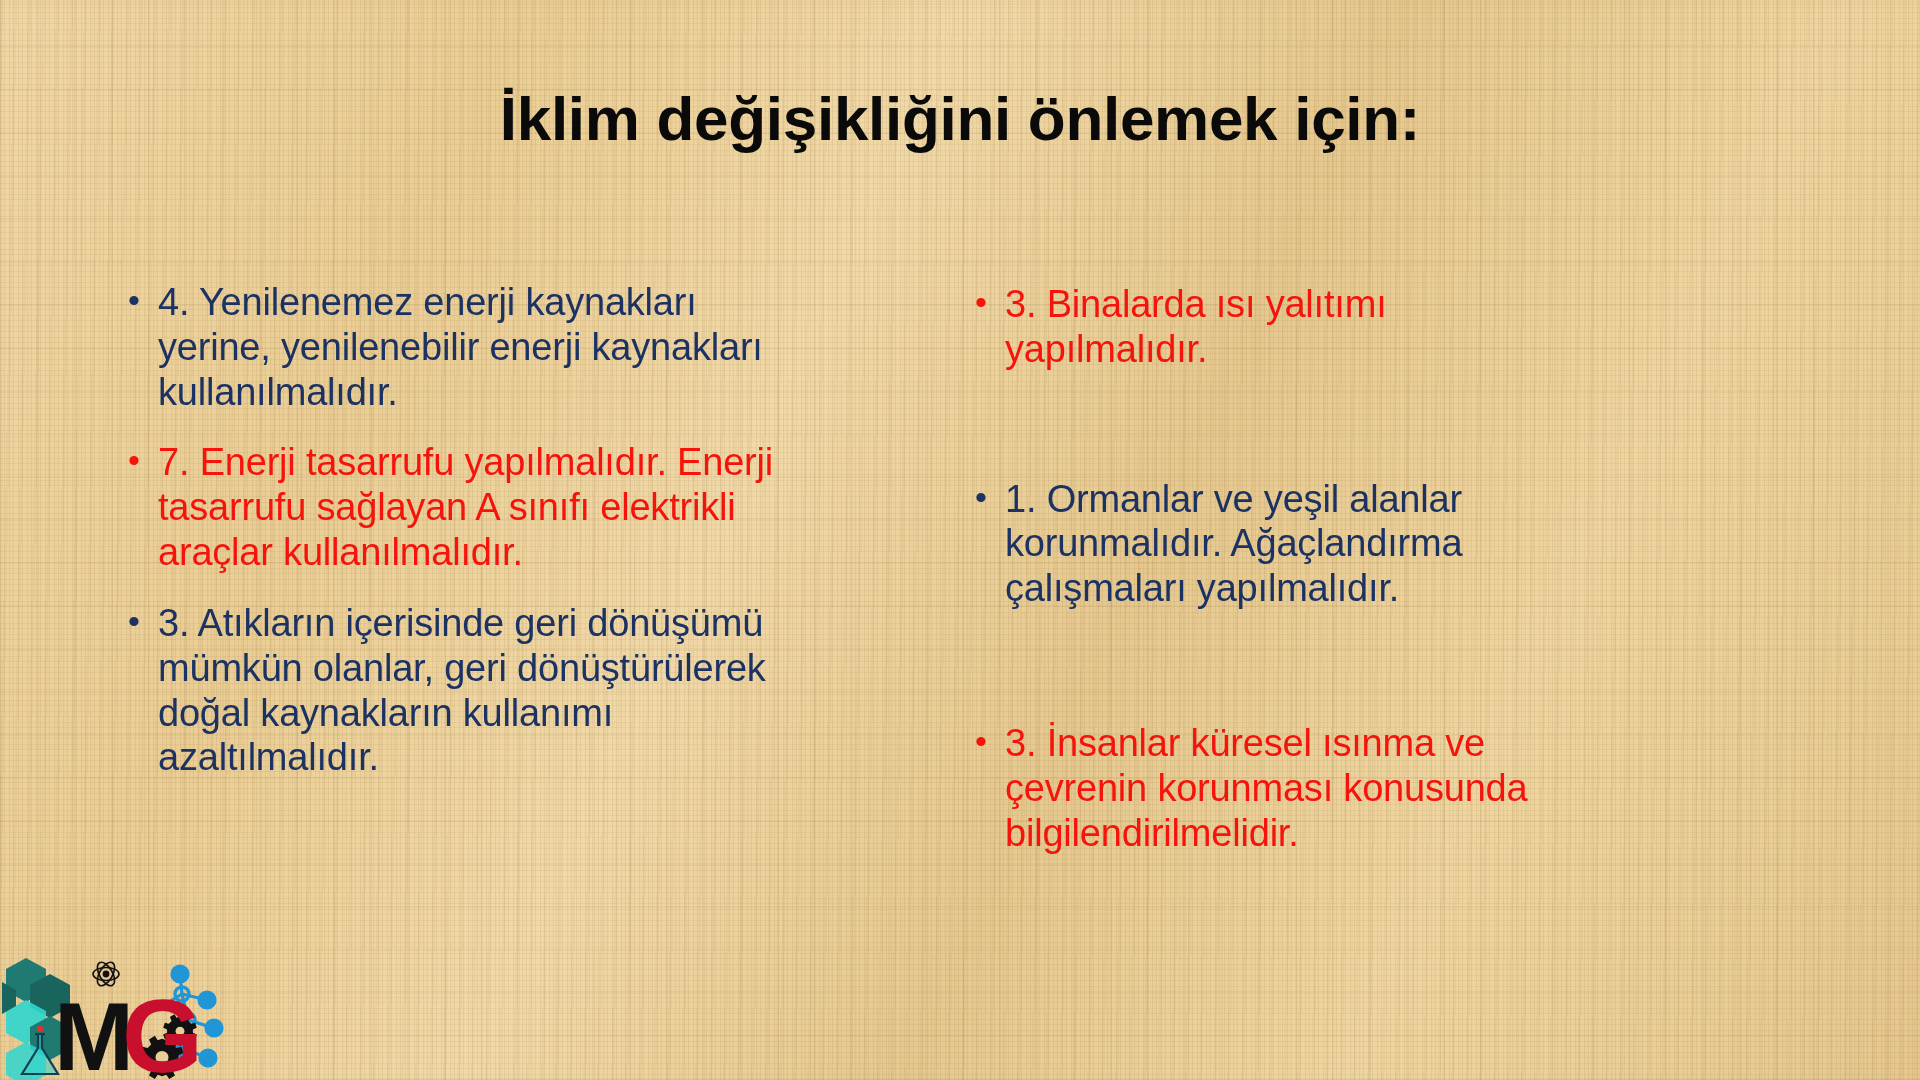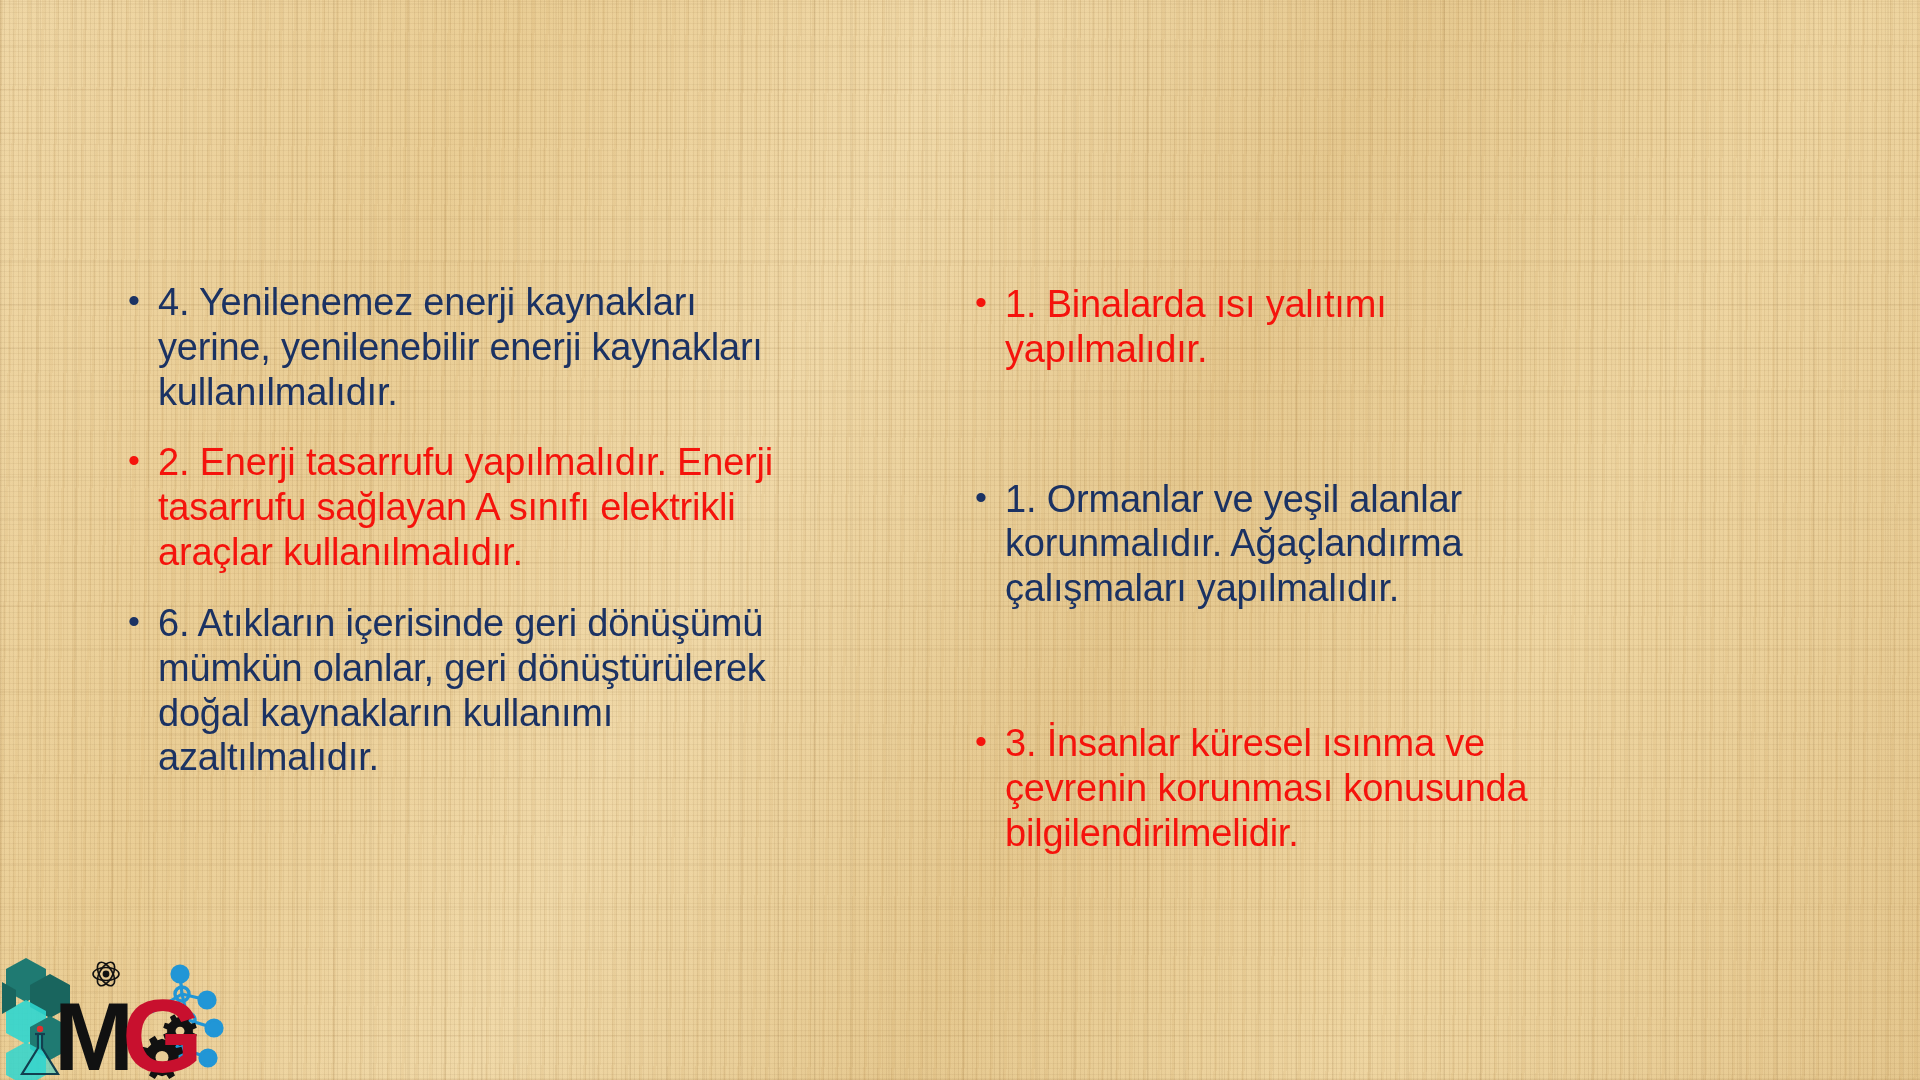--- a/index.html
+++ b/index.html
@@ -120,45 +120,46 @@
     height: 128px;
     z-index: 6;
   }
   #logo svg { display: block; }
 </style>
 </head>
 <body>
 
 <div id="slide">
 
+  <div id="title">İklim değişikliğini önlemek için:</div>
 
   <div class="column" id="col-left">
 
     <div class="bullet navy">
       <span class="dot">•</span>
       <span class="txt">4. Yenilenemez enerji kaynakları yerine, yenilenebilir enerji kaynakları kullanılmalıdır.</span>
     </div>
 
     <div class="bullet red">
       <span class="dot">•</span>
-      <span class="txt">2. Enerji tasarrufu yapılmalıdır. Enerji tasarrufu sağlayan A sınıfı elektrikli araçlar kullanılmalıdır.</span>
+      <span class="txt">7. Enerji tasarrufu yapılmalıdır. Enerji tasarrufu sağlayan A sınıfı elektrikli araçlar kullanılmalıdır.</span>
     </div>
 
     <div class="bullet navy">
       <span class="dot">•</span>
-      <span class="txt">6. Atıkların içerisinde geri dönüşümü mümkün olanlar, geri dönüştürülerek doğal kaynakların kullanımı azaltılmalıdır.</span>
+      <span class="txt">3. Atıkların içerisinde geri dönüşümü mümkün olanlar, geri dönüştürülerek doğal kaynakların kullanımı azaltılmalıdır.</span>
     </div>
 
   </div>
 
   <div class="column" id="col-right">
 
     <div class="bullet red" id="b4">
       <span class="dot">•</span>
-      <span class="txt">1. Binalarda ısı yalıtımı yapılmalıdır.</span>
+      <span class="txt">3. Binalarda ısı yalıtımı yapılmalıdır.</span>
     </div>
 
     <div class="bullet navy" id="b5">
       <span class="dot">•</span>
       <span class="txt">1. Ormanlar ve yeşil alanlar korunmalıdır. Ağaçlandırma çalışmaları yapılmalıdır.</span>
     </div>
 
     <div class="bullet red" id="b6">
       <span class="dot">•</span>
       <span class="txt">3. İnsanlar küresel ısınma ve çevrenin korunması konusunda bilgilendirilmelidir.</span>

